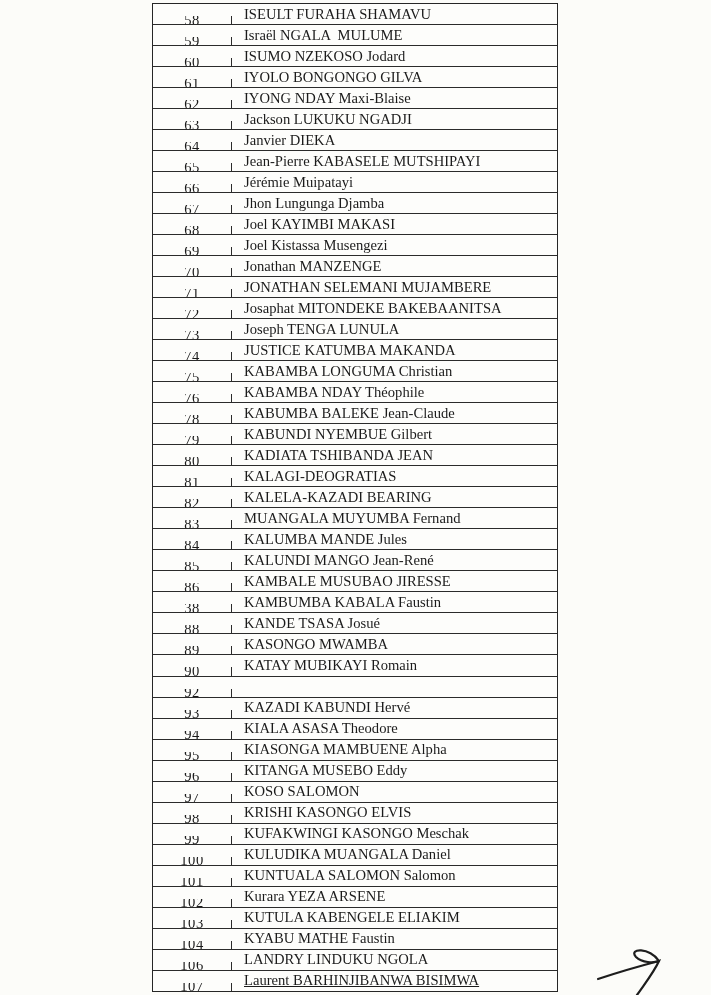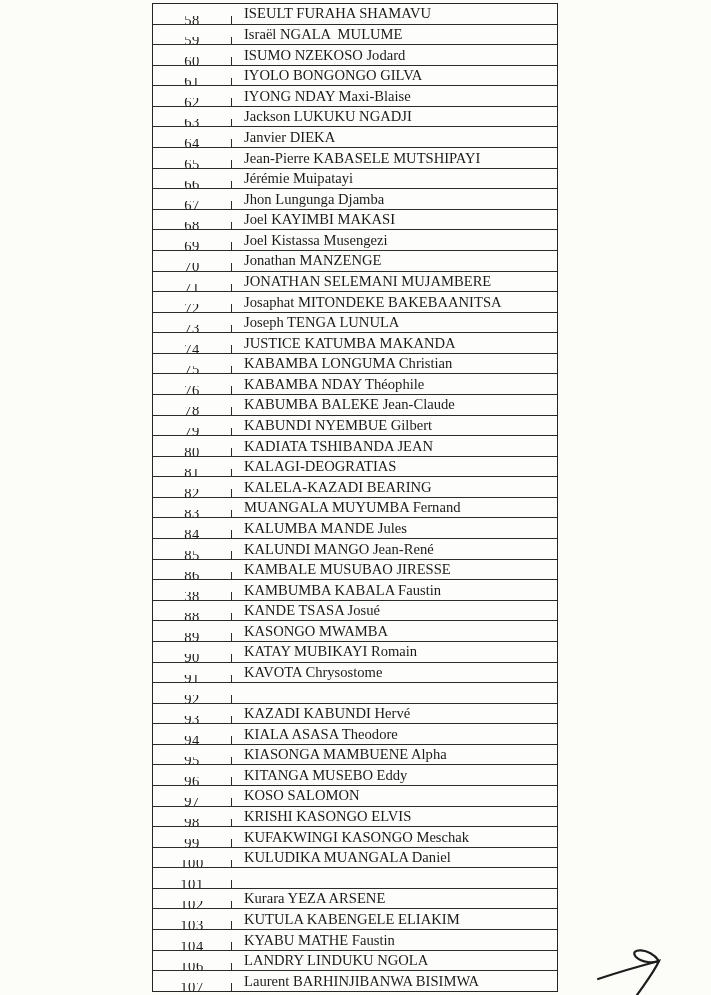--- a/index.html
+++ b/index.html
@@ -32,20 +32,21 @@
     background: #fdfdfb;
   }
   .row {
     flex: 1 1 0;
     display: flex;
     border-bottom: 1px solid #2b2b2b;
     min-height: 0;
   }
   .row:last-child {
     border-bottom: none;
+    text-decoration: underline;
   }
   .cell {
     display: flex;
     align-items: center;
     font-size: 14.6px;
     line-height: 1;
     overflow: hidden;
   }
   .cell.num {
     width: 78px;
@@ -195,24 +196,20 @@
       </div>
       <div class="row">
         <div class="cell num">89</div>
         <div class="cell name">KASONGO MWAMBA</div>
       </div>
       <div class="row">
         <div class="cell num">90</div>
         <div class="cell name">KATAY MUBIKAYI Romain</div>
       </div>
       <div class="row">
-        <div class="cell num">91</div>
-        <div class="cell name">KAVOTA Chrysostome</div>
-      </div>
-      <div class="row">
         <div class="cell num">92</div>
       </div>
       <div class="row">
         <div class="cell num">93</div>
         <div class="cell name">KAZADI KABUNDI Hervé</div>
       </div>
       <div class="row">
         <div class="cell num">94</div>
         <div class="cell name">KIALA ASASA Theodore</div>
       </div>
@@ -235,20 +232,21 @@
       <div class="row">
         <div class="cell num">99</div>
         <div class="cell name">KUFAKWINGI KASONGO Meschak</div>
       </div>
       <div class="row">
         <div class="cell num">100</div>
         <div class="cell name">KULUDIKA MUANGALA Daniel</div>
       </div>
       <div class="row">
         <div class="cell num">101</div>
+        <div class="cell name">KUNTUALA SALOMON Salomon</div>
       </div>
       <div class="row">
         <div class="cell num">102</div>
         <div class="cell name">Kurara YEZA ARSENE</div>
       </div>
       <div class="row">
         <div class="cell num">103</div>
         <div class="cell name">KUTULA KABENGELE ELIAKIM</div>
       </div>
       <div class="row">

